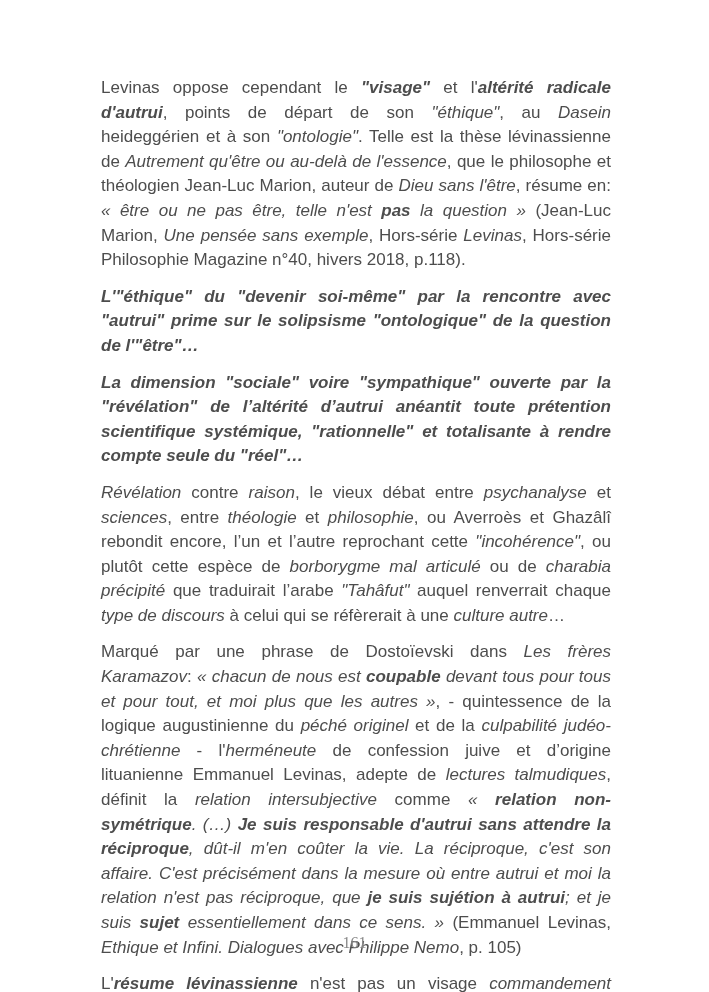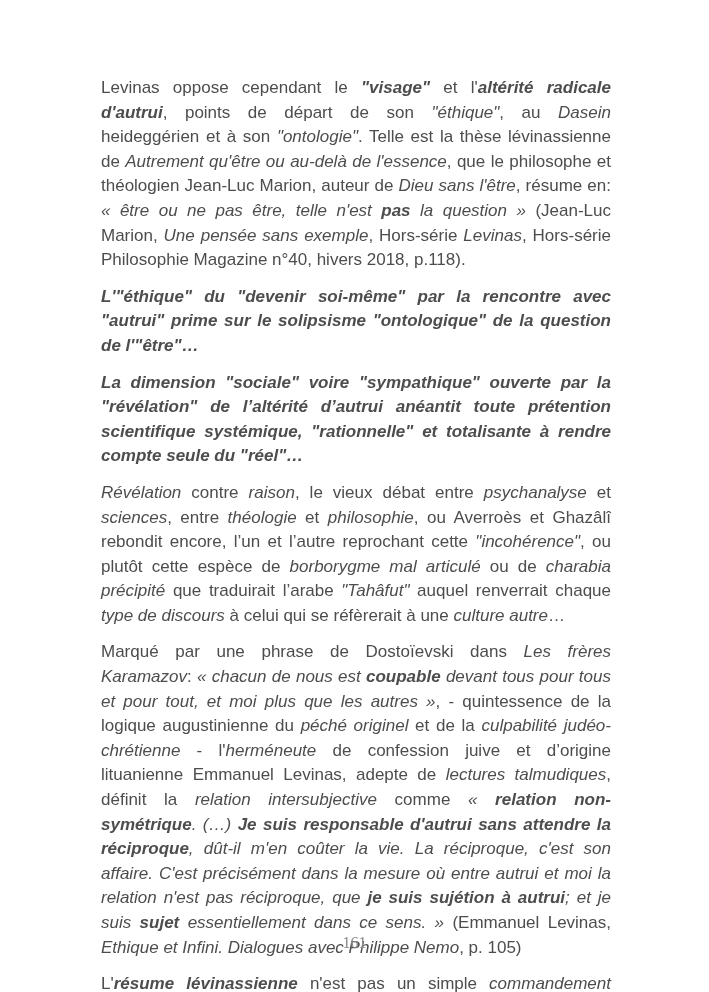--- a/index.html
+++ b/index.html
@@ -49,16 +49,16 @@
 </head>
 <body>
 
 <div class="page">
   <div class="content">
       <p class="para"><span>Levinas oppose cependant le </span><span class="run-bi">"visage"</span><span> et l'</span><span class="run-bi">altérité radicale d'autrui</span><span>, points de départ de son </span><span class="run-i">"éthique"</span><span>, au </span><span class="run-i">Dasein</span><span> heideggérien et à son </span><span class="run-i">"ontologie"</span><span>. Telle est la thèse lévinassienne de </span><span class="run-i">Autrement qu'être ou au-delà de l'essence</span><span>, que le philosophe et théologien Jean-Luc Marion, auteur de </span><span class="run-i">Dieu sans l'être</span><span>, résume en: </span><span class="run-i">« être ou ne pas être, telle n'est </span><span class="run-bi">pas</span><span class="run-i"> la question »</span><span> (Jean-Luc Marion, </span><span class="run-i">Une pensée sans exemple</span><span>, Hors-série </span><span class="run-i">Levinas</span><span>, Hors-série Philosophie Magazine n°40, hivers 2018, p.118).</span></p>
       <p class="para"><span class="run-bi">L'"éthique" du "devenir soi-même" par la rencontre avec "autrui" prime sur le solipsisme "ontologique" de la question de l'"être"…</span></p>
       <p class="para"><span class="run-bi">La dimension "sociale" voire "sympathique" ouverte par la "révélation" de l’altérité d’autrui anéantit toute prétention scientifique systémique, "rationnelle" et totalisante à rendre compte seule du "réel"…</span></p>
       <p class="para"><span class="run-i">Révélation</span><span> contre </span><span class="run-i">raison</span><span>, le vieux débat entre </span><span class="run-i">psychanalyse</span><span> et </span><span class="run-i">sciences</span><span>, entre </span><span class="run-i">théologie</span><span> et </span><span class="run-i">philosophie</span><span>, ou Averroès et Ghazâlî rebondit encore, l’un et l’autre reprochant cette </span><span class="run-i">"incohérence"</span><span>, ou plutôt cette espèce de </span><span class="run-i">borborygme mal articulé</span><span> ou de </span><span class="run-i">charabia précipité</span><span> que traduirait l’arabe </span><span class="run-i">"Tahâfut"</span><span> auquel renverrait chaque </span><span class="run-i">type de discours</span><span> à celui qui se réfèrerait à une </span><span class="run-i">culture autre</span><span>…</span></p>
       <p class="para"><span>Marqué par une phrase de Dostoïevski dans </span><span class="run-i">Les frères Karamazov</span><span>: </span><span class="run-i">« chacun de nous est </span><span class="run-bi">coupable</span><span class="run-i"> devant tous pour tous et pour tout, et moi plus que les autres »</span><span>, - quintessence de la logique augustinienne du </span><span class="run-i">péché originel</span><span> et de la </span><span class="run-i">culpabilité judéo-chrétienne</span><span> - l'</span><span class="run-i">herméneute</span><span> de confession juive et d’origine lituanienne Emmanuel Levinas, adepte de </span><span class="run-i">lectures talmudiques</span><span>, définit la </span><span class="run-i">relation intersubjective</span><span> comme </span><span class="run-i">« </span><span class="run-bi">relation non-symétrique</span><span class="run-i">. (…) </span><span class="run-bi">Je suis responsable d'autrui sans attendre la réciproque</span><span class="run-i">, dût-il m'en coûter la vie. La réciproque, c'est son affaire. C'est précisément dans la mesure où entre autrui et moi la relation n'est pas réciproque, que </span><span class="run-bi">je suis sujétion à autrui</span><span class="run-i">; et je suis </span><span class="run-bi">sujet</span><span class="run-i"> essentiellement dans ce sens. »</span><span> (Emmanuel Levinas, </span><span class="run-i">Ethique et Infini. Dialogues avec Philippe Nemo</span><span>, p. 105)</span></p>
-      <p class="para"><span>L'</span><span class="run-bi">résume lévinassienne</span><span> n'est pas un simple </span><span class="run-i">commandement moral</span></p>
+      <p class="para"><span>L'</span><span class="run-bi">résume lévinassienne</span><span> n'est pas un visage </span><span class="run-i">commandement moral</span></p>
     </div>
   <div class="page-number">161</div>
 </div>
 
 </body></html>

